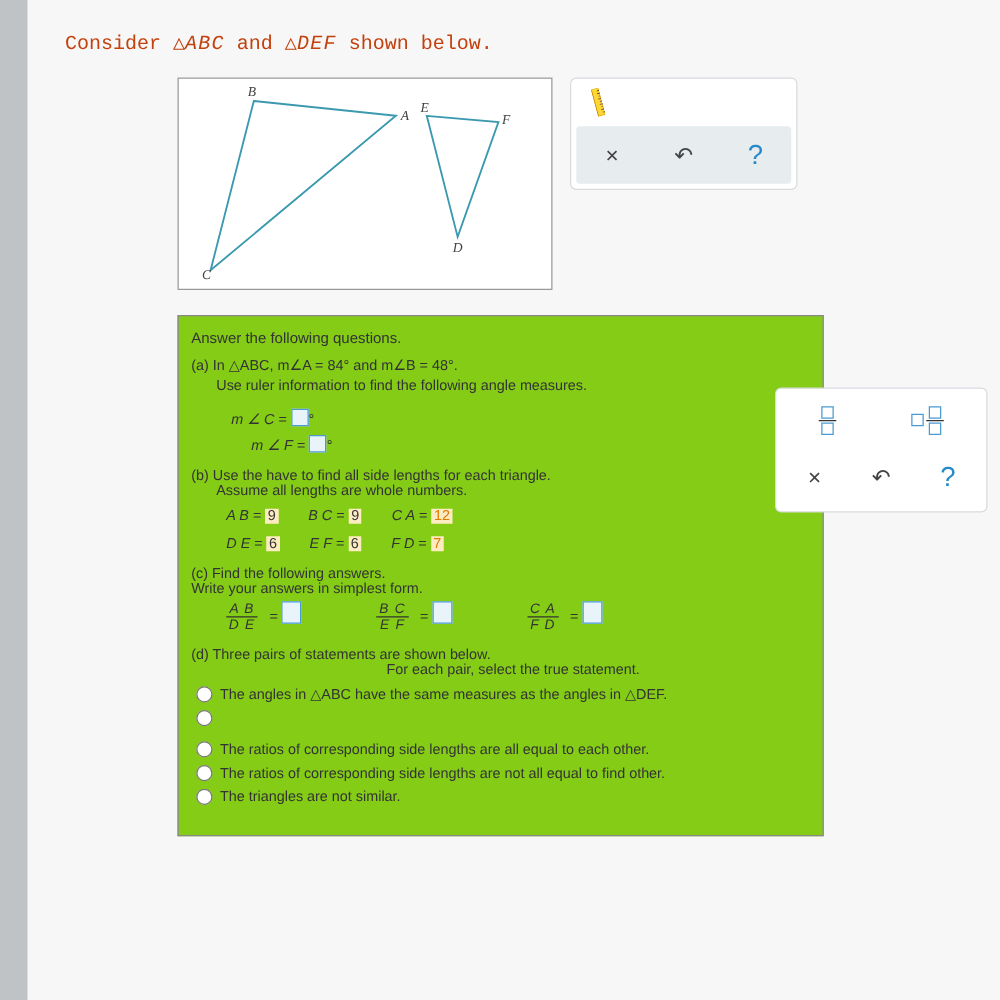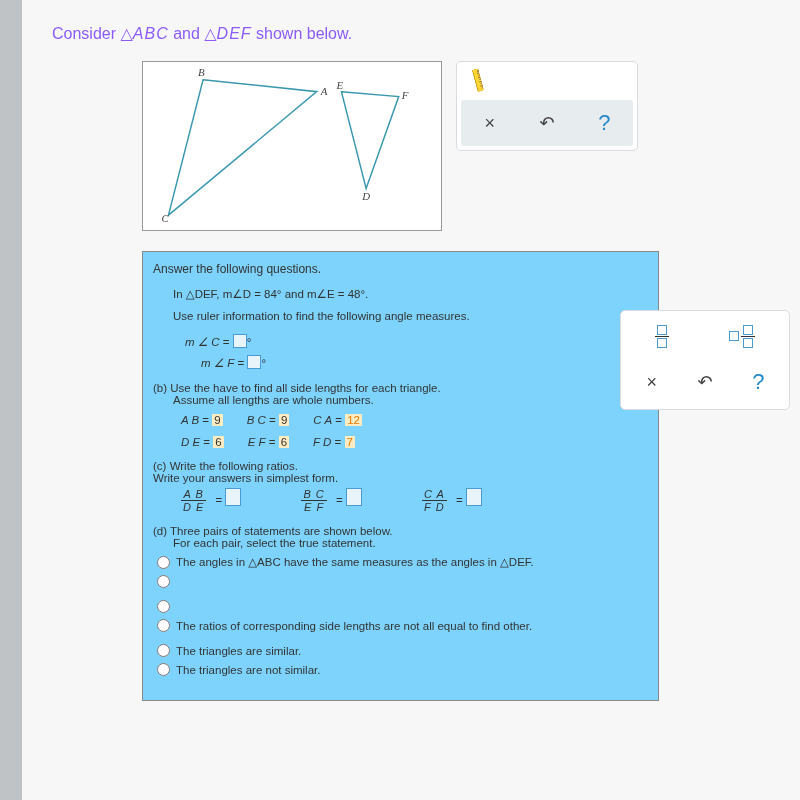--- a/index.html
+++ b/index.html
@@ -1,31 +1,31 @@
 <!DOCTYPE html>
 <html><head>
 <meta charset="utf-8">
 <style>
   * { box-sizing: border-box; margin: 0; padding: 0; }
   body { font-family: Arial, Helvetica, sans-serif; font-size: 12px; color: #333; background: #f7f7f8; width: 800px; height: 800px; position: relative; }
   .left-bar { position: absolute; left: 0; top: 0; width: 22px; height: 800px; background: #bfc3c6; }
   .content { position: absolute; left: 52px; top: 0; width: 730px; }
-  .prompt { font-size: 16px; margin-top: 24px; margin-bottom: 18px; color: #8b5cf6; }
+  .prompt { font-size: 16px; margin-top: 24px; margin-bottom: 18px; color: #c2410c; font-family: Liberation Mono, monospace; }
   .prompt .tri { font-style: italic; letter-spacing: 1px; }
   .figure-block { display: flex; gap: 14px; }
   .figure-frame { border: 1px solid #999; width: 300px; height: 170px; background: #fff; margin-left: 90px; position: relative; }
   .figure-frame svg { width: 100%; height: 100%; }
   .tool-panel { width: 182px; height: 90px; background: #fff; border: 1px solid #d8dcdf; border-radius: 5px; padding: 4px; }
   .tool-row-top { height: 30px; display: flex; align-items: center; padding-left: 6px; }
   .tool-row-bot { height: 46px; display: flex; align-items: center; justify-content: space-around; margin-top: 4px; border-radius: 3px; }
   .tool-row-bot.shaded { background: #e7ecef; }
   .tb-btn { font-size: 18px; color: #444; cursor: pointer; width: 40px; text-align: center; }
   .tb-btn.q { color: #2689c9; font-size: 22px; }
 
-  .answer-frame { border: 1px solid #888; background: #7dd3fc; width: 517px; margin-left: 90px; margin-top: 20px; padding: 10px 10px 12px 10px; }
+  .answer-frame { border: 1px solid #888; background: #84cc16; width: 517px; margin-left: 90px; margin-top: 20px; padding: 10px 10px 12px 10px; }
   .answer-frame p { margin-bottom: 8px; }
   .sec { margin-bottom: 12px; font-size: 11.5px; color: #333; }
   .indent { margin-left: 20px; line-height: 1.9; }
   .ital { font-style: italic; }
   .inpbox { display: inline-block; width: 14px; height: 14px; border: 1px solid #4a9bd1; background:#e9f3fa; vertical-align:-2px; }
   .highlight { background: #fdebc2; padding: 0 2px; }
   .ratios-row { display:flex; gap:60px; margin-left:28px; margin-top:4px;}
   .frac { display:inline-flex; flex-direction:column; align-items:center; vertical-align: middle; margin-right:6px;}
   .frac .num, .frac .den { font-style: italic; font-size: 11px; letter-spacing:1px; padding: 0 2px;}
   .frac .bar { width: 100%; height:1px; background:#333; }
@@ -75,21 +75,22 @@
       <span class="tb-btn">↶</span>
       <span class="tb-btn q">?</span>
     </div>
   </div>
 </div>
 
 <div class="answer-frame">
   <p>Answer the following questions.</p>
 
   <div class="sec">
-    <div class="indent" style="margin-left:20px;"><span>In △DEF, m∠D = 84° and m∠E = 48°.</span></div>
+    <div><span>(a)</span>
+      <span> In △ABC, m∠A = 84° and m∠B = 48°.</span></div>
     <div class="indent" style="margin-left:20px;"><span>Use ruler information to find the following angle measures.</span></div>
     <div style="margin-left:32px; margin-top:6px;">
       <span class="ital">m ∠ C</span> = <span class="inpbox"></span>°
     </div>
     <div style="margin-left:48px; margin-top:6px;">
       <span class="ital">m ∠ F</span> = <span class="inpbox"></span>°
     </div>
   </div>
 
   <div class="sec">
@@ -101,21 +102,21 @@
       <div><span class="ital">C A</span> = <span class="highlight" style="color:#e07b00;margin-top:36px;">12</span></div>
     </div>
     <div class="meas-row" style="margin-top:10px;">
       <div><span class="ital">D E</span> = <span class="highlight">6</span></div>
       <div><span class="ital">E F</span> = <span class="highlight">6</span></div>
       <div><span class="ital">F D</span> = <span class="highlight" style="color:#e07b00;">7</span></div>
     </div>
   </div>
 
   <div class="sec">
-    <div><span>(c)</span> <span>Write the following ratios.</span></div>
+    <div><span>(c)</span> <span>Find the following answers.</span></div>
     <div style=""><span>Write your answers in simplest form.</span></div>
     <div class="ratios-row">
       <div>
         <span class="frac">
               <span class="num">A B</span>
               <span class="bar"></span>
               <span class="den">D E</span>
             </span> = <span class="inpbox" style="width:16px;height:18px;"></span>
       </div>
       <div>
@@ -130,42 +131,39 @@
               <span class="num">C A</span>
               <span class="bar"></span>
               <span class="den">F D</span>
             </span> = <span class="inpbox" style="width:16px;height:18px;"></span>
       </div>
     </div>
   </div>
 
   <div class="sec">
     <div><span>(d)</span> <span>Three pairs of statements are shown below.</span></div>
-    <div style="margin-left:20px;"><span>For each pair, select the true statement.</span></div>
+    <div style="margin-left:20px;text-align:center;"><span>For each pair, select the true statement.</span></div>
 
     <div class="radio-line">
           <input type="radio" style="">
           <span>The angles in △ABC have the same measures as the angles in △DEF.</span>
         </div>
     <div class="radio-line">
           <input type="radio" style="">
         </div>
 
     <div class="radio-line" style="margin-top:12px;">
           <input type="radio" style="">
+          <span>The ratios of corresponding side lengths are all equal to each other.</span>
         </div>
     <div class="radio-line">
           <input type="radio" style="">
           <span>The ratios of corresponding side lengths are not all equal to find other.</span>
         </div>
 
-    <div class="radio-line" style="margin-top:12px;">
-          <input type="radio" style="">
-          <span>The triangles are similar.</span>
-        </div>
     <div class="radio-line">
           <input type="radio" style="">
           <span>The triangles are not similar.</span>
         </div>
   </div>
 </div>
 
 </div>
 
 <div class="side-panel2">

